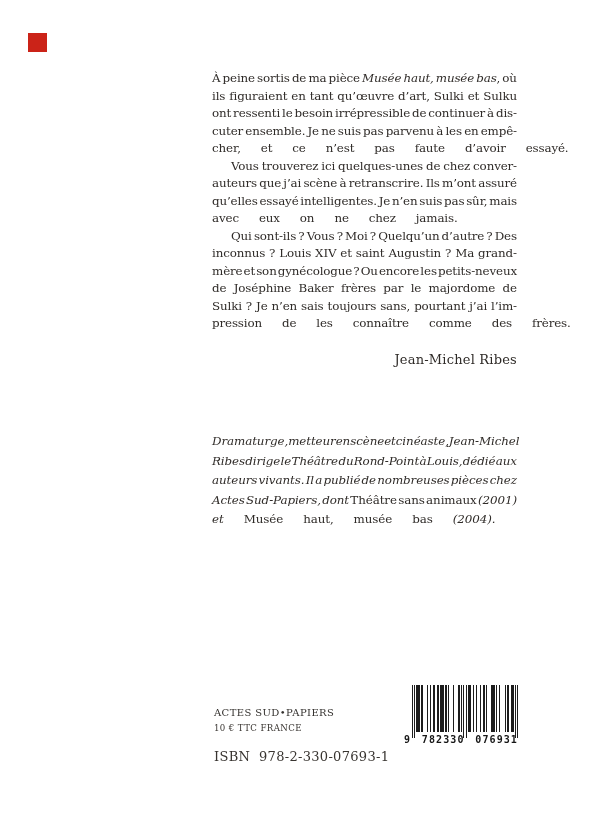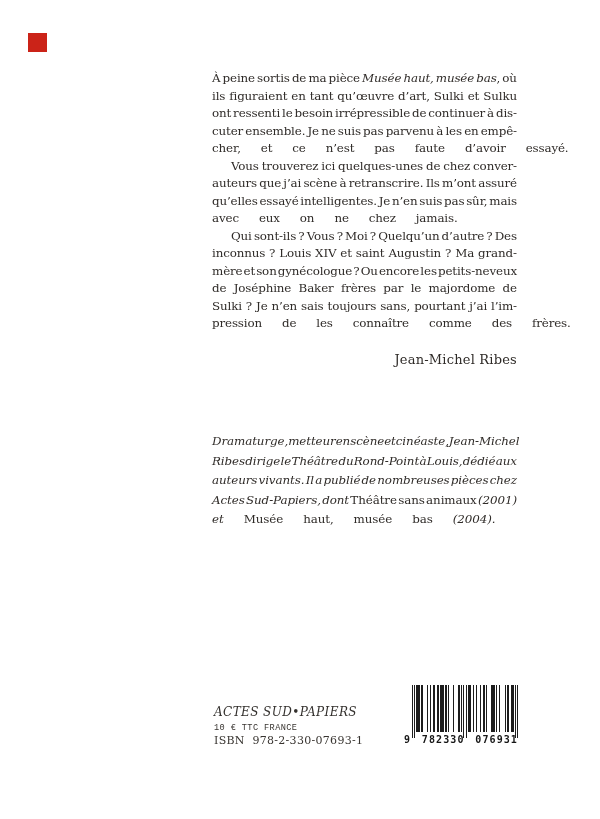--- a/index.html
+++ b/index.html
@@ -10,23 +10,23 @@
   .line{display:flex;justify-content:space-between;height:17.5px;line-height:17.5px;}
   .line.last{justify-content:flex-start;gap:20px;}
   .line.ind{padding-left:19px;align-items:flex-end;}
   .tok{white-space:pre;}
   .it{font-style:italic;}
   .author{position:absolute;left:212px;top:352px;width:305px;text-align:right;
           font-size:13px;letter-spacing:0.2px;}
   .bio{position:absolute;left:212px;top:386px;width:305px;font-size:11.9px;letter-spacing:-0.1px;margin-top:46px;}
   .bio .line{height:19.5px;line-height:19.5px;}
   .colophon{position:absolute;left:214px;top:706px;}
-  .logo{font-style:italic;font-size:12px;letter-spacing:0.4px;line-height:13px;color:#33302d;}
-  .price{margin-top:4px;font-size:8.6px;letter-spacing:0.4px;line-height:11px;color:#383430;font-family:Liberation Mono, monospace;}
-  .isbn{margin-top:1px;font-size:11px;letter-spacing:0.3px;line-height:11px;color:#383430;white-space:pre;}
+  .logo{font-size:10px;letter-spacing:0.4px;line-height:13px;color:#33302d;}
+  .price{margin-top:4px;font-size:8.6px;letter-spacing:0.4px;line-height:11px;color:#383430;}
+  .isbn{margin-top:17px;font-size:13px;letter-spacing:0.3px;line-height:11px;color:#383430;white-space:pre;}
   .barcode{position:absolute;left:412px;top:685px;width:106px;height:53px;}
   .bar{position:absolute;top:0;}
   .digits{position:absolute;left:404px;top:733px;width:114px;display:flex;
           justify-content:space-between;font-family:"DejaVu Sans Mono", monospace;
           font-size:10px;font-weight:bold;color:#161616;letter-spacing:1.1px;line-height:14px;}
 </style>
 </head>
 <body>
 
 <div class="page">

